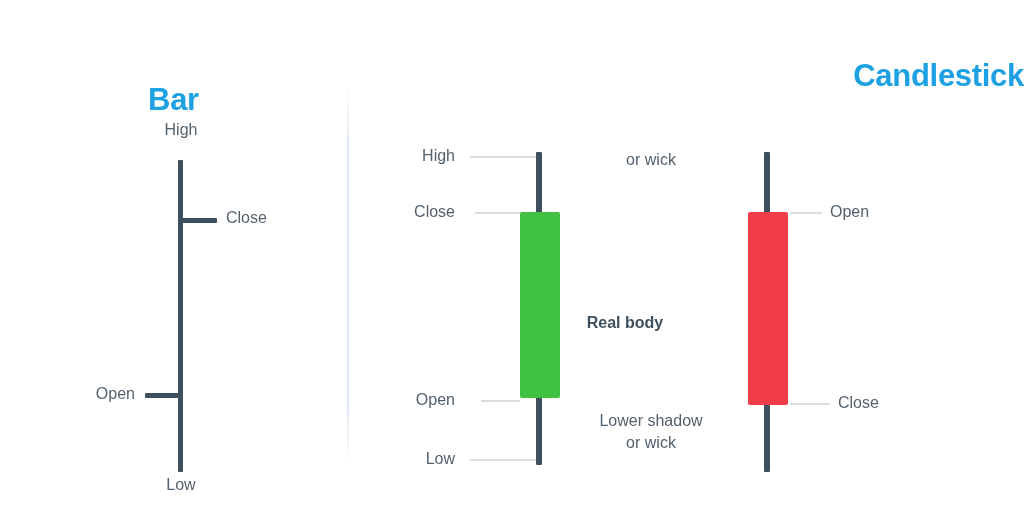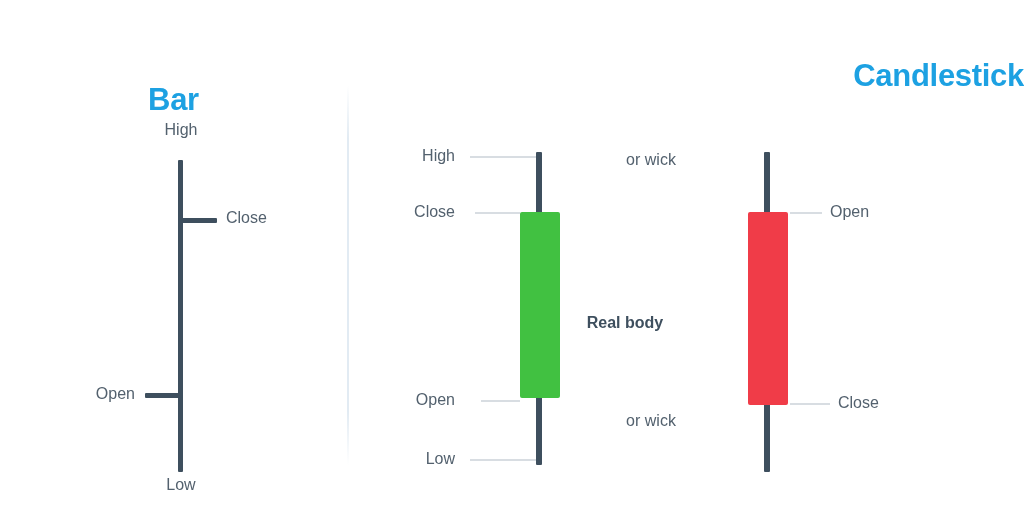--- a/index.html
+++ b/index.html
@@ -124,20 +124,21 @@
   <div class="lbl right" style="left:398px; top:450px; width:57px;">Low</div>
   <div class="leader" style="left:470px; top:459px; width:66px;"></div>
 
   <div class="lbl center two-line" style="left:571px; top:149px; width:160px;">
     <div>or wick</div>
   </div>
 
   <div class="lbl center bold" style="left:545px; top:299px; width:160px;margin-top:15px;">Real body</div>
 
   <div class="lbl center two-line" style="left:571px; top:410px; width:160px;">
+    <div>Lower shadow</div>
     <div>or wick</div>
   </div>
 
   <div class="stick" style="left:764px; top:152px; width:6px; height:320px;"></div>
   <div class="body down" style="left:748px; top:212px; width:40px; height:193px;"></div>
 
   <div class="leader" style="left:790px; top:212px; width:32px;"></div>
   <div class="lbl" style="left:830px; top:203px;">Open</div>
 
   <div class="leader" style="left:790px; top:403px; width:40px;"></div>

